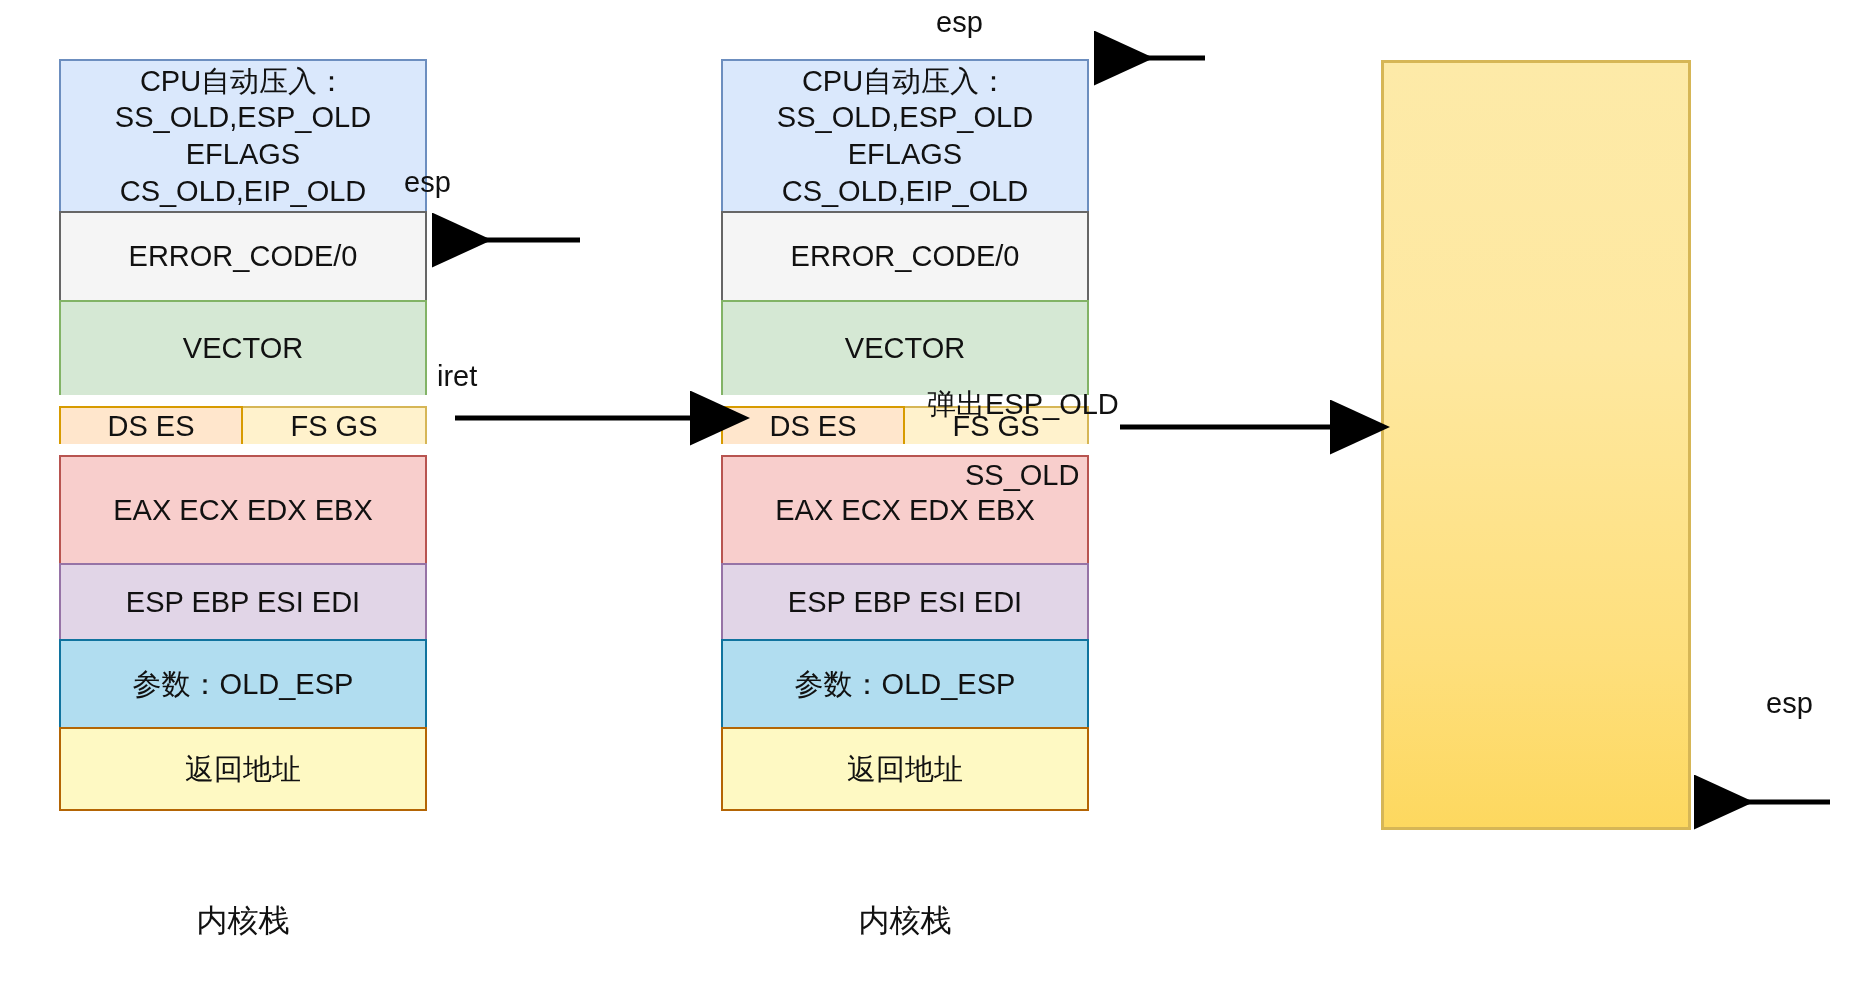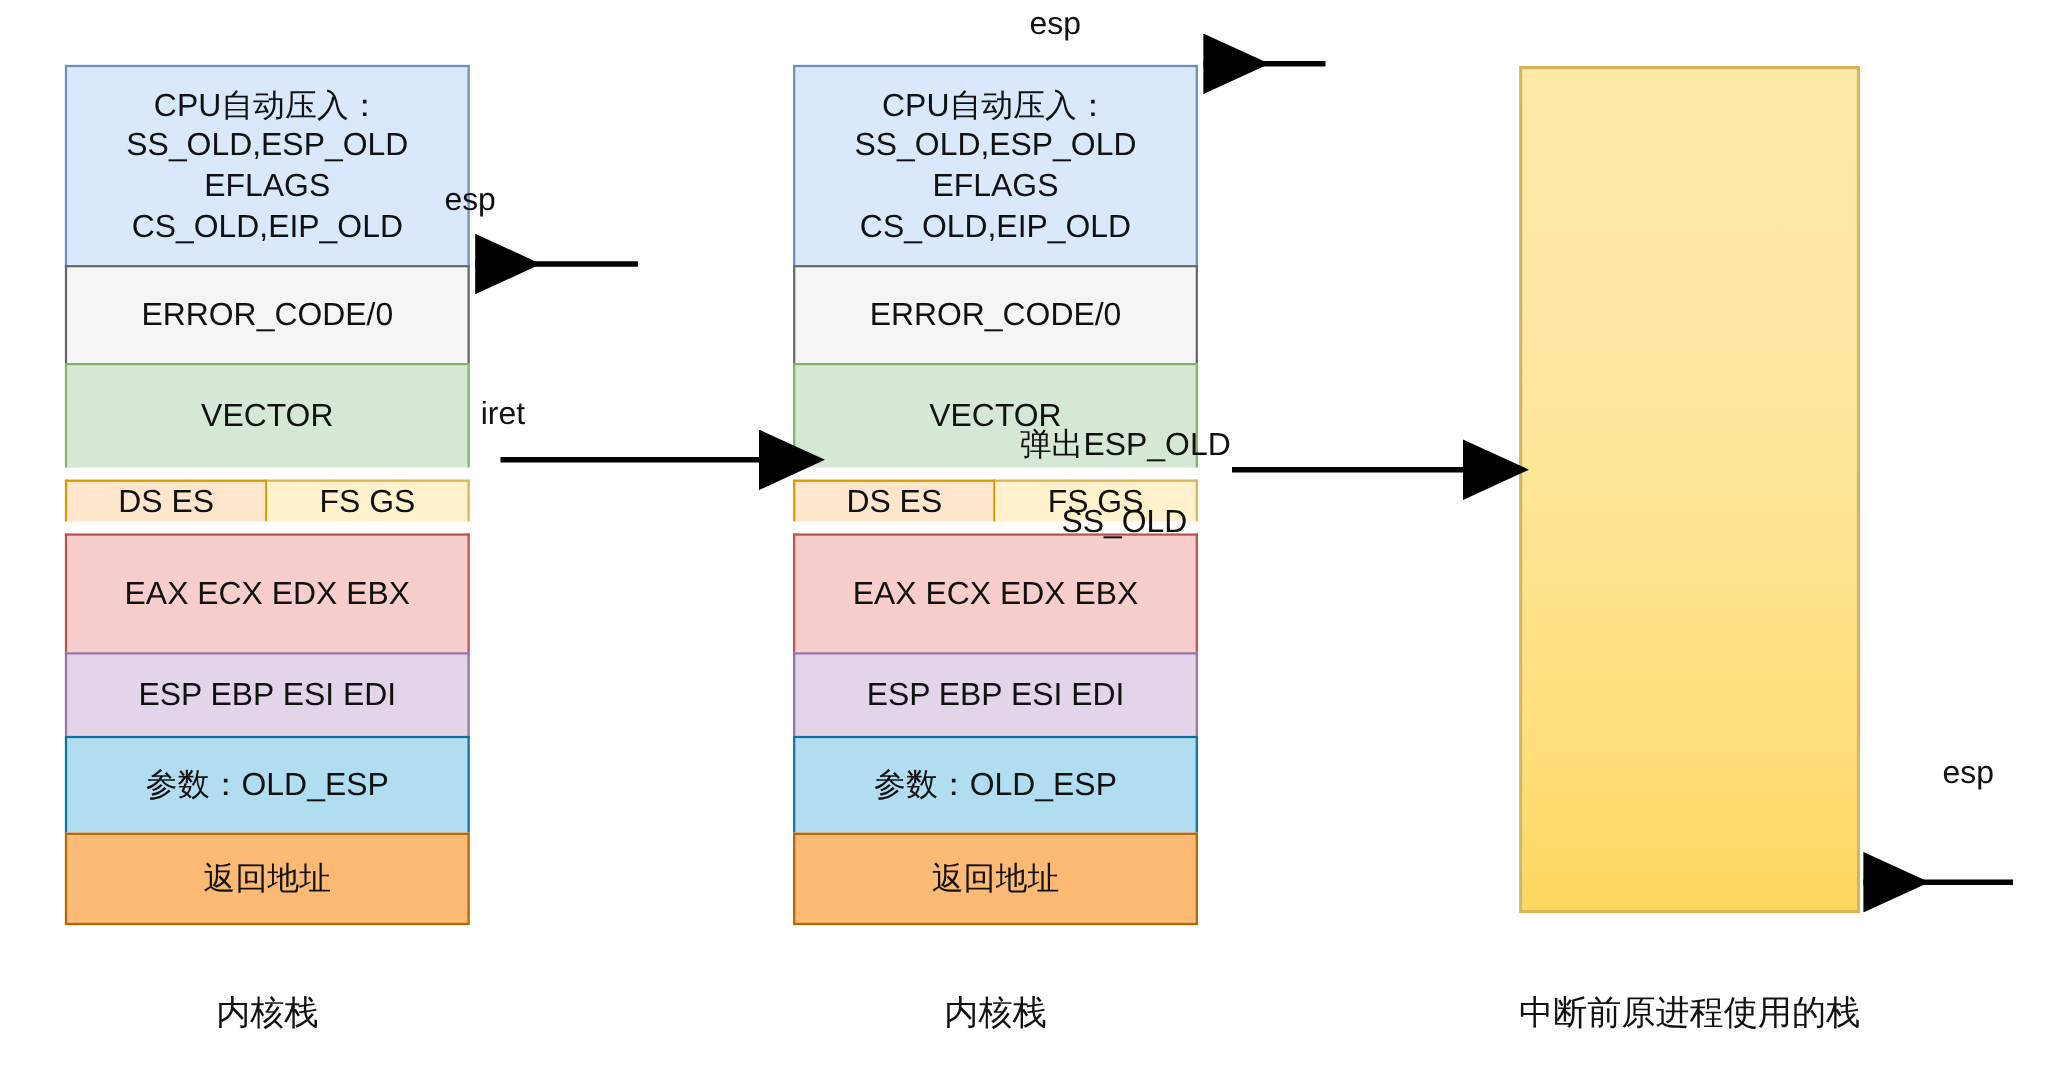--- a/index.html
+++ b/index.html
@@ -35,21 +35,21 @@
     justify-content: center;
     text-align: center;
     color: #111;
     font-size: 29px;
     line-height: 1.26;
     white-space: pre-line;
   }
   .row:last-child { border-bottom-width: 2px; }
 
   .row.r-cpu {
-    height: 182px;
+    height: 152px;
     background: #dae8fc;
     border-color: #6c8ebf;
     flex-direction: column;
   }
   .row.r-err {
     height: 89px;
     background: #f5f5f5;
     border-color: #666666;
     text-align: center;
   }
@@ -96,21 +96,21 @@
     background: #e1d5e7;
     border-color: #9673a6;
   }
   .row.r-arg {
     height: 88px;
     background: #b1ddf0;
     border-color: #10739e;
   }
   .row.r-ret {
     height: 84px;
-    background: #fdba74;
+    background: #fef9c3;
     border-color: #b46504;
     border-bottom-width: 2px;
   }
 
   
   .procstack {
     position: absolute;
     left: 1381px;
     top: 60px;
     width: 310px;
@@ -219,15 +219,14 @@
 
   <div class="alabel esp1">esp</div>
   <div class="alabel esp2">esp</div>
   <div class="alabel esp3">esp</div>
   <div class="alabel iret">iret</div>
   <div class="alabel pop1">弹出ESP_OLD</div>
   <div class="alabel pop2">SS_OLD</div>
 
   <div class="caption left">内核栈</div>
   <div class="caption mid">内核栈</div>
-  <div class="caption right">中断前原进程使用的栈</div>
 
 </div>
 
 </body></html>

